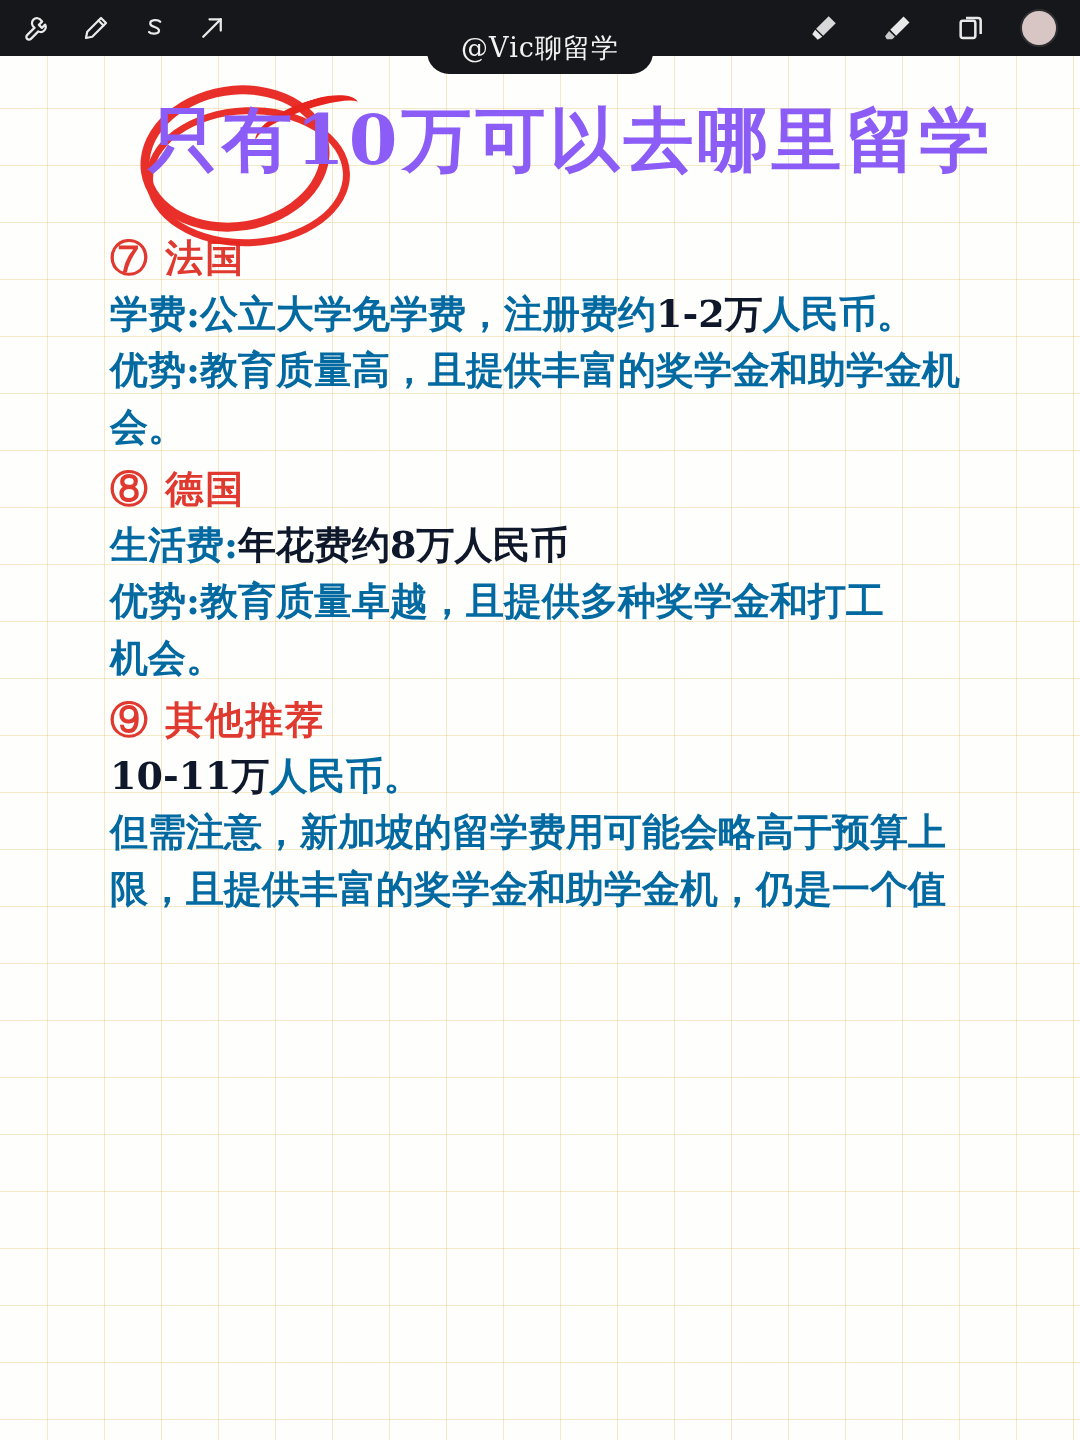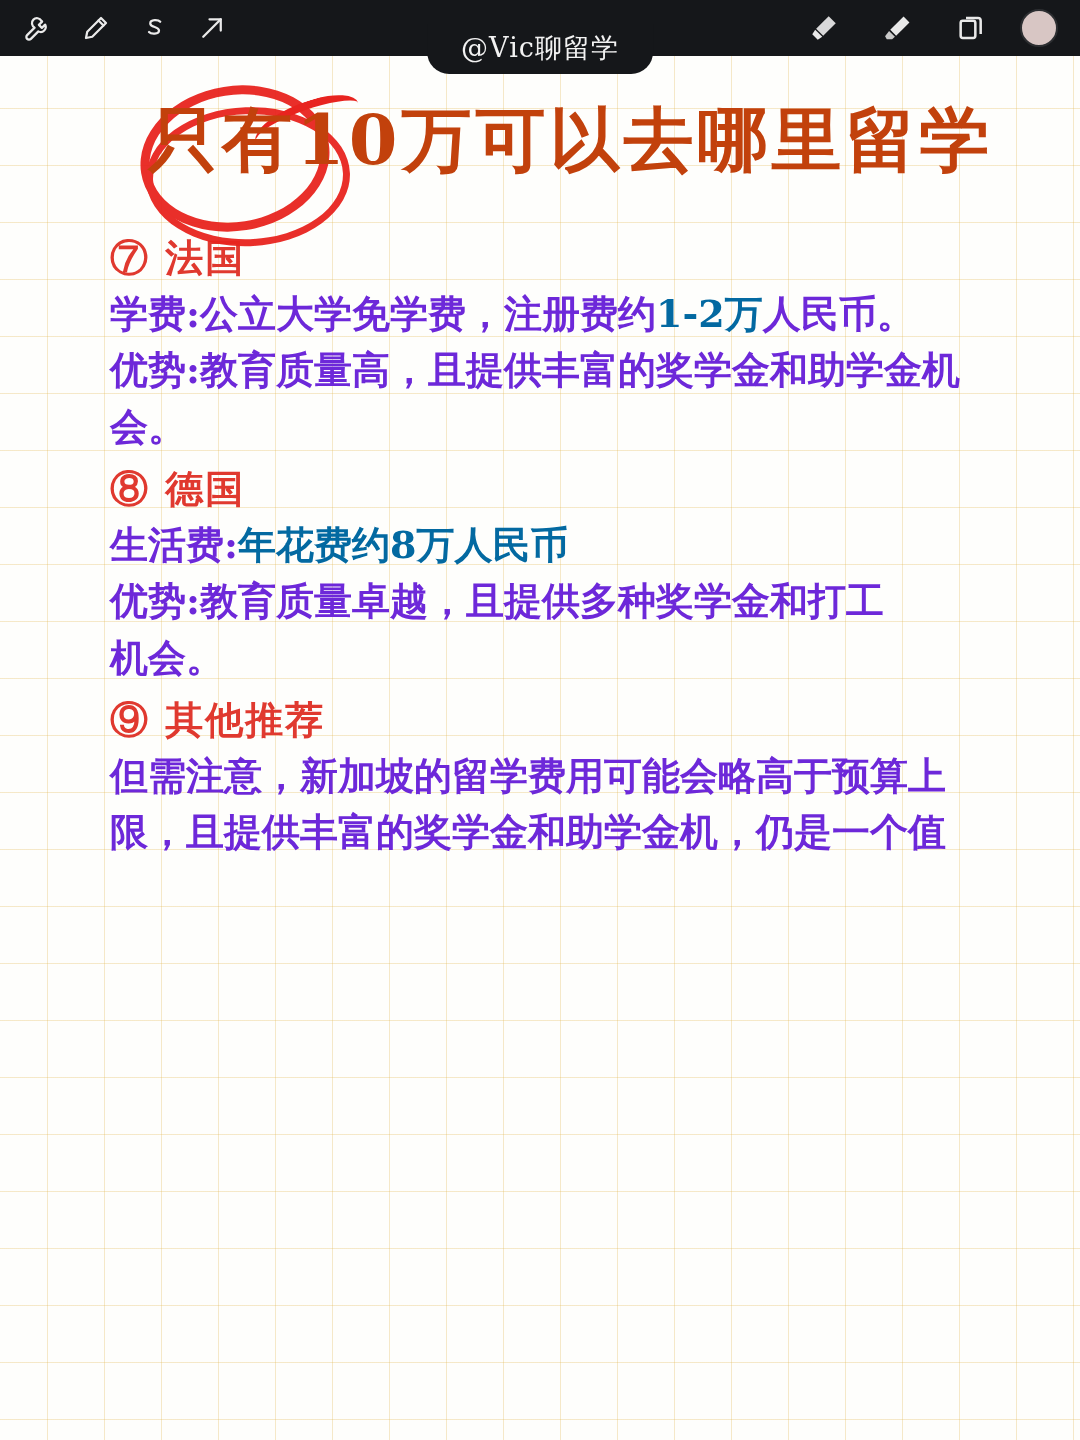--- a/index.html
+++ b/index.html
@@ -81,21 +81,21 @@
     margin: 30px 0 0 0;
     height: 120px;
   }
   .title {
     position: absolute;
     left: 148px; top: 8px;
     font-family: "DejaVu Serif", "Liberation Serif", serif;
     font-weight: bold;
     font-size: 70px;
     letter-spacing: 4px;
-    color: #c2410c;
+    color: #8b5cf6;
     white-space: nowrap;
   }
   .circle-mark {
     position: absolute;
     left: 140px; top: 0px;
     width: 190px; height: 145px;
     border: 9px solid #e8241f;
     border-radius: 50%;
     transform: rotate(-9deg);
     opacity: 0.95;
@@ -121,23 +121,23 @@
   .body-text {
     padding: 18px 62px 0 110px;
     font-family: "DejaVu Serif", "Liberation Serif", serif;
     font-size: 38px;
     line-height: 1.48;
     color: #121212;
     font-weight: bold;
   }
   .line { white-space: pre-wrap; }
   .head { color: #e0392f; letter-spacing: 2px; }
-  .green { color: #0369a1; margin-top: 39px; }
+  .green { color: #0f172a; margin-top: 39px; }
   .purple { color: #6f37d8; }
-  .blk { color: #6d28d9; margin-top: 10px; }
+  .blk { color: #0369a1; margin-top: 10px; }
   .sec { margin-top: 6px; }
 </style>
 </head>
 <body>
 
 <div class="paper"></div>
 
 <div class="toolbar">
   <div class="tool-left">
     <div class="tool-btn">
@@ -208,18 +208,19 @@
 
     <div class="sec">
       <div class="line head">⑧ 德国</div>
       <div class="line"><span class="blk">生活费:</span><span class="green">年花费约8万人民币</span></div>
       <div class="line"><span class="blk">优势:教育质量卓越，且提供多种奖学金和打工</span></div>
       <div class="line"><span class="blk">机会。</span></div>
     </div>
 
     <div class="sec">
       <div class="line head">⑨ 其他推荐</div>
+      <div class="line"><span class="green">10-11万</span><span class="blk">人民币。</span></div>
       <div class="line"><span class="blk">但需注意，新加坡的留学费用可能会略高于预算上</span></div>
       <div class="line"><span class="blk">限，且提供丰富的奖学金和助学金机，仍是一个值</span></div>
     </div>
 
   </div>
 </div>
 
 </body></html>

